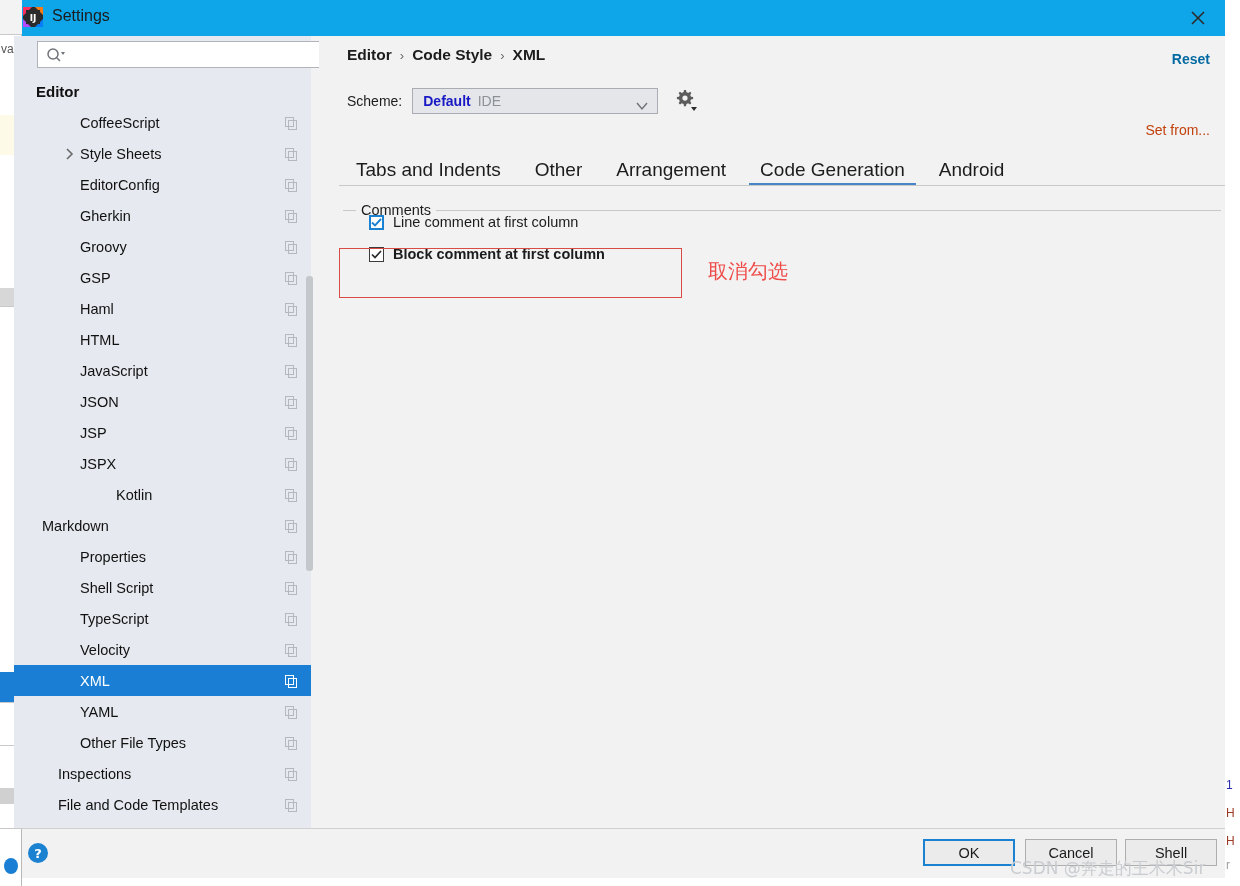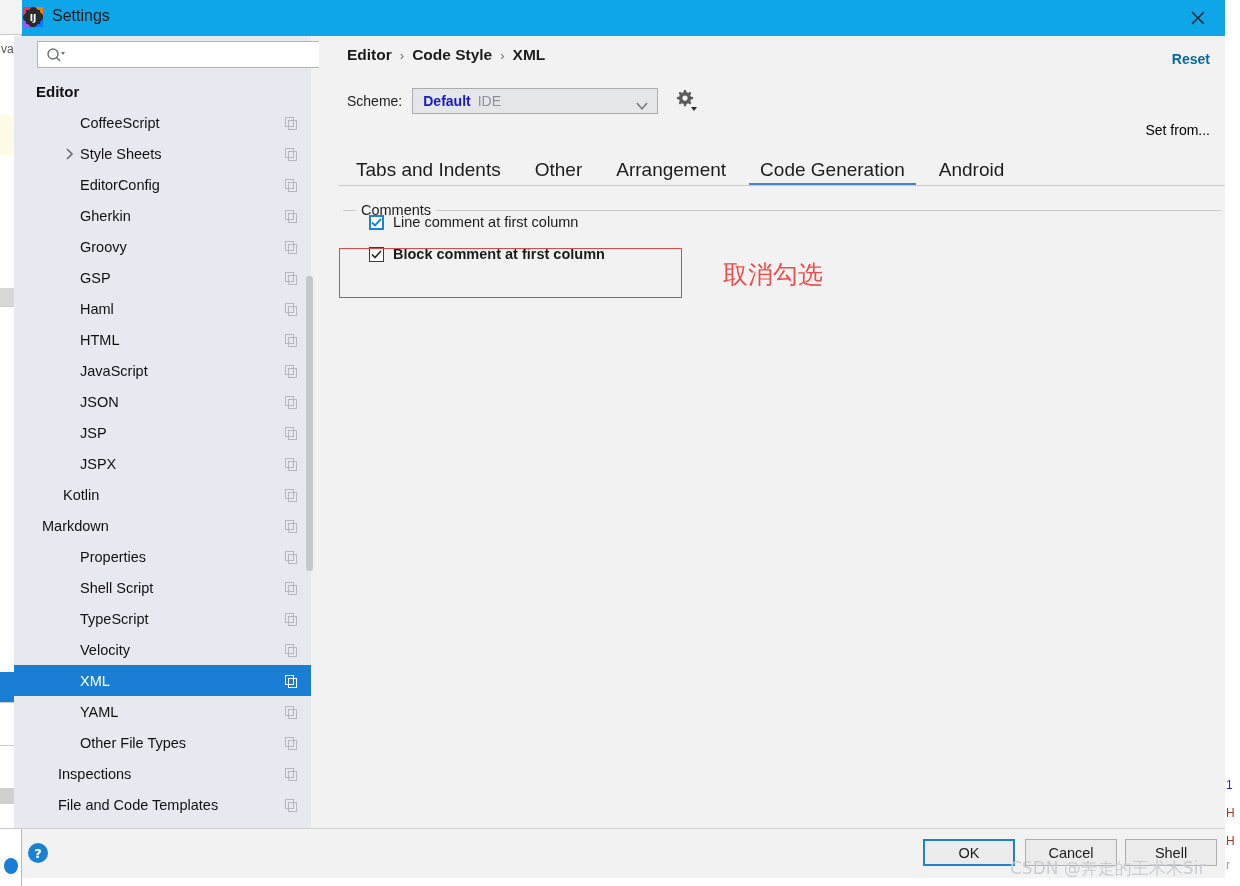--- a/index.html
+++ b/index.html
@@ -119,21 +119,21 @@
     font-size: 15.5px; font-weight: bold; color: #1c1c1c; cursor: pointer;
   }
   #breadcrumb .sep { font-size: 13px; color: #6a6a6a; }
 
   #reset-link {
     position: absolute; right: 15px; top: 15px;
     font-size: 14px; font-weight: bold; color: #0369a1; cursor: pointer;
   }
   #setfrom-link {
     position: absolute; right: 15px; top: 86px;
-    font-size: 14px; color: #000000; cursor: pointer;
+    font-size: 14px; color: #c2410c; cursor: pointer;
   }
 
   #scheme-row {
     position: absolute; left: 28px; top: 52px;
     display: flex; align-items: center;
   }
   #scheme-label { font-size: 14px; color: #1c1c1c; margin-right: 10px; }
   #scheme-select {
     position: relative; width: 246px; height: 26px;
     background: #e4e6ea; border: 1px solid #a9acb2;
@@ -200,22 +200,22 @@
   .cbox.focus { border: 2px solid #1b82d2; }
   .cbox.normal { border: 1.6px solid #3b3b3b; }
   .cblabel { font-size: 14.5px; color: #1c1c1c; white-space: nowrap; }
 
   #annot-box {
     position: absolute; left: 0px; top: 62px;
     width: 343px; height: 50px;
     border: 1.6px solid #d94b45; pointer-events: none;
   }
   #annot-text {
-    position: absolute; left: 384px; top: 72px;
-    font-size: 25px; color: #ef4b49;
+    position: absolute; left: 369px; top: 72px;
+    font-size: 20px; color: #ef4b49;
     font-family: Liberation Serif, serif;
   }
 
   
   #bottombar {
     position: absolute; left: 0; top: 828px;
     width: 1203px; height: 50px; background: #f2f2f2;
     border-top: 1px solid #d0d0d0;
   }
   #help-btn {
@@ -385,21 +385,21 @@
             </svg></span>
         </div>
         <div class="tree-row">
           <span class="label" style="margin-left: 66px;">JSPX</span>
           <span class="copy-ic"><svg width="13" height="13" viewBox="0 0 13 13">
               <rect x="0.5" y="0.5" width="8" height="9" stroke="#b5b8bd" stroke-width="1" fill="none"></rect>
               <rect x="3.5" y="3.5" width="8" height="9" stroke="#b5b8bd" stroke-width="1" fill="none"></rect>
             </svg></span>
         </div>
         <div class="tree-row">
-          <span class="label" style="margin-left: 49px;">Kotlin</span>
+          <span class="label" style="margin-left: 102px;">Kotlin</span>
           <span class="copy-ic"><svg width="13" height="13" viewBox="0 0 13 13">
               <rect x="0.5" y="0.5" width="8" height="9" stroke="#b5b8bd" stroke-width="1" fill="none"></rect>
               <rect x="3.5" y="3.5" width="8" height="9" stroke="#b5b8bd" stroke-width="1" fill="none"></rect>
             </svg></span>
         </div>
         <div class="tree-row">
           <span class="label" style="margin-left: 28px;">Markdown</span>
           <span class="copy-ic"><svg width="13" height="13" viewBox="0 0 13 13">
               <rect x="0.5" y="0.5" width="8" height="9" stroke="#b5b8bd" stroke-width="1" fill="none"></rect>
               <rect x="3.5" y="3.5" width="8" height="9" stroke="#b5b8bd" stroke-width="1" fill="none"></rect>

